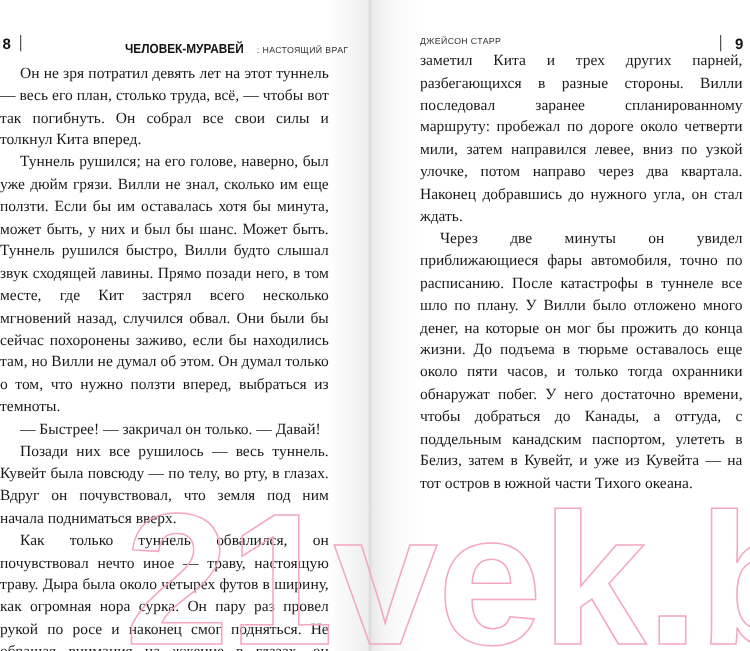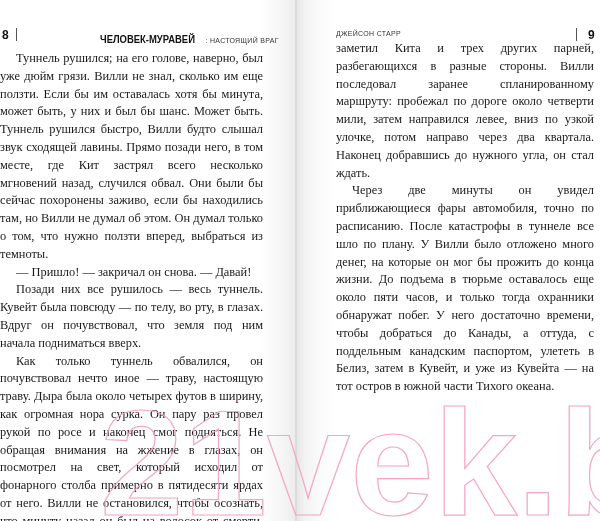--- a/index.html
+++ b/index.html
@@ -41,22 +41,23 @@
   <div class="page page-left">
     <div class="running-head left-head" style="left:0; width:296px;">
       <span class="page-num">8</span>
       <span class="head-sep"></span>
       <span class="title-wrap">
         <span class="book-title">ЧЕЛОВЕК-МУРАВЕЙ</span><span class="book-subtitle">: НАСТОЯЩИЙ ВРАГ</span>
       </span>
     </div>
 
     <div class="text-block left-text">
+      <p>Он не зря потратил девять лет на этот туннель — весь его план, столько труда, всё, — чтобы вот так погибнуть. Он собрал все свои силы и толкнул Кита вперед.</p>
       <p>Туннель рушился; на его голове, наверно, был уже дюйм грязи. Вилли не знал, сколько им еще ползти. Если бы им оставалась хотя бы минута, может быть, у них и был бы шанс. Может быть. Туннель рушился быстро, Вилли будто слышал звук сходящей лавины. Прямо позади него, в том месте, где Кит застрял всего несколько мгновений назад, случился обвал. Они были бы сейчас похоронены заживо, если бы на­ходились там, но Вилли не думал об этом. Он думал только о том, что нужно ползти вперед, выбраться из темноты.</p>
-      <p>— Пришло! — закричал он снова. — Давай!</p>
+      <p>— Быстрее! — закричал он только. — Давай!</p>
       <p>Позади них все рушилось — весь туннель. Кувейт была повсюду — по телу, во рту, в глазах. Вдруг он почувствовал, что земля под ним начала подниматься вверх.</p>
       <p>Как только туннель обвалился, он почувствовал нечто иное — траву, настоящую траву. Дыра была около четырех футов в ширину, как огромная нора сурка. Он пару раз провел рукой по росе и наконец смог подняться. Не обращая внимания на жжение в глазах, он посмотрел на свет, который исходил от фонарного столба примерно в пятидесяти ярдах от него. Вилли не остановился, чтобы осознать, что ми­нуту назад он был на волосок от смерти. Хотя он до чертиков окоченел и едва ли мог видеть перед собой, он знал, что не может тратить время зря. Впереди он</p>
     </div>
   </div>
 
   <div class="page page-right">
     <div class="running-head right-head" style="left:0; width:304px;">
       <span class="author">ДЖЕЙСОН СТАРР</span>
       <span class="head-sep"></span>
       <span class="page-num">9</span>

